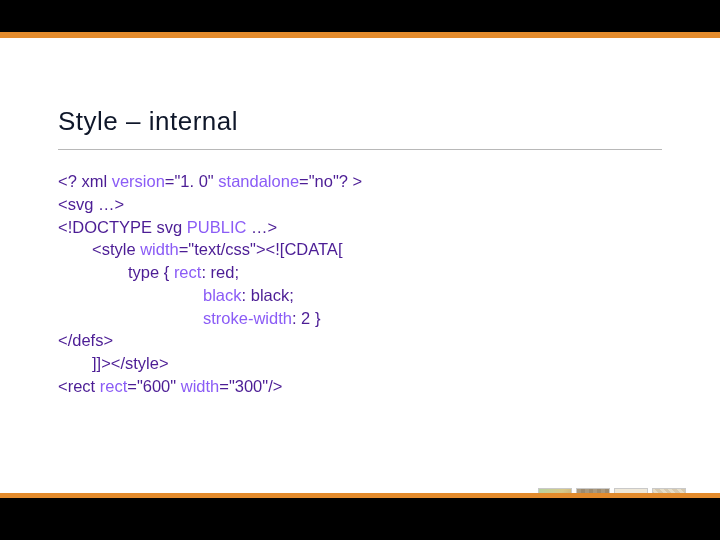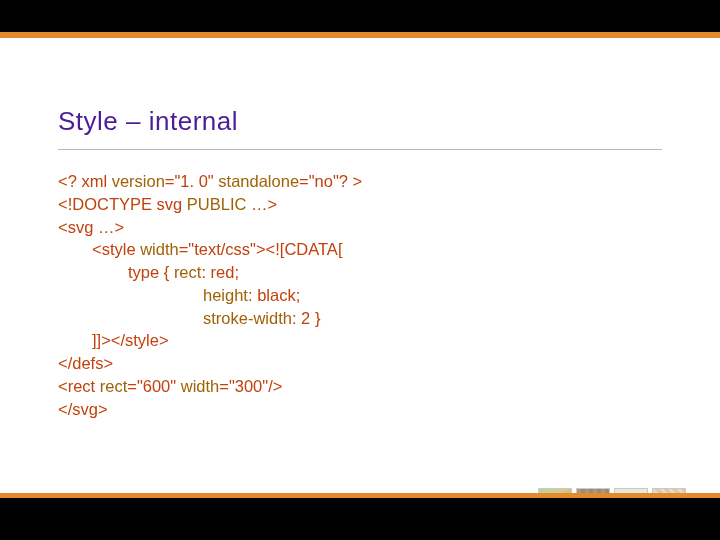--- a/index.html
+++ b/index.html
@@ -25,39 +25,39 @@
   }
   .title-area {
     position: absolute;
     top: 106px;
     left: 58px;
     right: 58px;
   }
   .title {
     font-size: 26px;
     font-weight: 400;
-    color: #4c1d95;
+    color: #0f172a;
     letter-spacing: 0.5px;
   }
   .title-underline {
     margin-top: 12px;
     border-bottom: 1px solid #b8b8b8;
   }
   .code-area {
     position: absolute;
     top: 170px;
     left: 58px;
     font-size: 16.5px;
     line-height: 1.38;
     color: #333333;
     font-family: Verdana, Geneva, sans-serif;
   }
   .code-area .line { white-space: pre; }
-  .t-dk { color: #c2410c; }
-  .t-gr { color: #a16207; }
+  .t-dk { color: #4c1d95; }
+  .t-gr { color: #8b5cf6; }
   .indent1 { padding-left: 34px; }
   .indent2 { padding-left: 70px; }
   .indent3 { padding-left: 145px; }
 
   .bottom-orange {
     position: absolute;
     left: 0; right: 0;
     bottom: 42px;
     height: 5px;
     background: #e38b2c;
@@ -99,30 +99,29 @@
 <div class="top-black"></div>
 <div class="top-orange"></div>
 
 <div class="title-area">
   <div class="title">Style – internal</div>
   <div class="title-underline"></div>
 </div>
 
 <div class="code-area">
   <div class="line"><span class="t-dk">&lt;? xml </span><span class="t-gr">version</span><span class="t-dk">="1. 0" </span><span class="t-gr">standalone</span><span class="t-dk">="no"? &gt;</span></div>
+  <div class="line t-dk">&lt;svg …&gt;</div>
   <div class="line"><span class="t-dk">&lt;!DOCTYPE svg </span><span class="t-gr">PUBLIC</span><span class="t-dk"> …&gt;</span></div>
-  <div class="line t-dk">&lt;svg …&gt;</div>
   <div class="line indent1"><span class="t-dk">&lt;style </span><span class="t-gr">width</span><span class="t-dk">="text/css"&gt;&lt;![CDATA[</span></div>
   <div class="line indent2"><span class="t-dk">type { </span><span class="t-gr">rect</span><span class="t-dk">: red;</span></div>
-  <div class="line indent3"><span class="t-gr">height</span><span class="t-dk">: black;</span></div>
+  <div class="line indent3"><span class="t-gr">black</span><span class="t-dk">: black;</span></div>
   <div class="line indent3"><span class="t-gr">stroke-width</span><span class="t-dk">: 2 }</span></div>
+  <div class="line t-dk">&lt;/defs&gt;</div>
   <div class="line indent1 t-dk">]]&gt;&lt;/style&gt;</div>
-  <div class="line t-dk">&lt;/defs&gt;</div>
   <div class="line"><span class="t-dk">&lt;rect </span><span class="t-gr">rect</span><span class="t-dk">="600" </span><span class="t-gr">width</span><span class="t-dk">="300"/&gt;</span></div>
-  <div class="line t-dk">&lt;/svg&gt;</div>
 </div>
 
 <div class="thumbs">
   <div class="thumb th1"></div>
   <div class="thumb th2"></div>
   <div class="thumb th3"></div>
   <div class="thumb th4"></div>
 </div>
 
 <div class="bottom-orange"></div>

